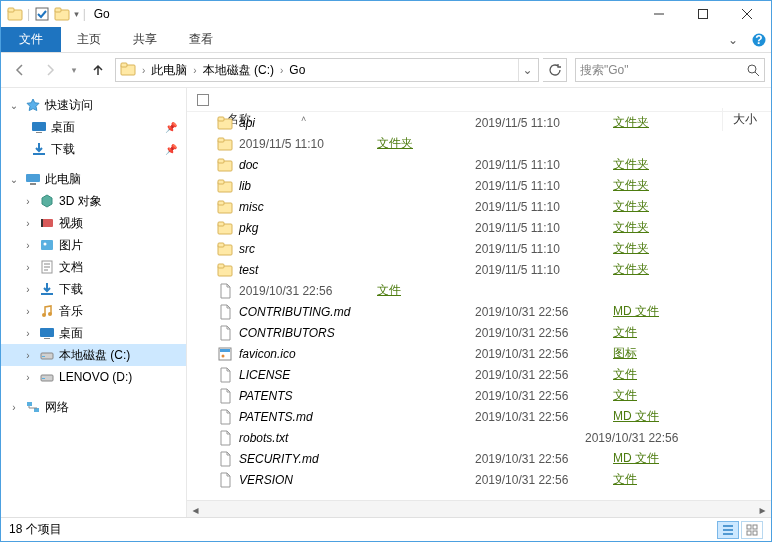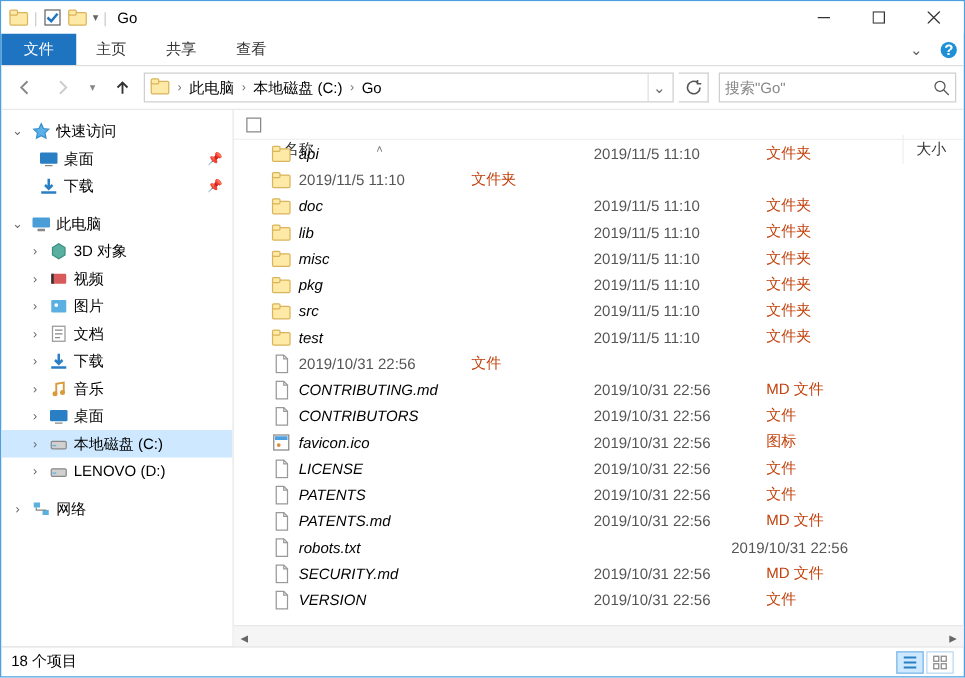--- a/index.html
+++ b/index.html
@@ -55,21 +55,21 @@
 .hcell.size { width: 48px; border-right: none; }
 .hcell .sort { margin-left: 50px; color:#777; font-size:9px; }
 .hdr-checkbox { width:12px; height:12px; border:1px solid #888; margin: 0 8px 0 10px; }
 
 .rows { flex:1; overflow:hidden; }
 .row { display:flex; align-items:center; height:21px; }
 .row .rpad { width:30px; }
 .row .ricon { width:16px; height:16px; margin-right: 6px; }
 .row .rname { flex:1; padding-right: 10px; font-style: italic; }
 .row .rdate { width:138px; color:#555; }
-.row .rtype { width:110px; color:#c2410c; }
+.row .rtype { width:110px; color:#4d7c0f;text-decoration:underline; }
 .row .rsize { width:48px; }
 
 .scrollbars { height: 17px; border-top: 1px solid #e8e8e8; background: #f5f5f5; position: relative; }
 .scrollbars .arrow { position:absolute; top:0; width:17px; height:17px; display:flex; align-items:center; justify-content:center; color:#666; }
 .scrollbars .arrow.l { left:0; }
 .scrollbars .arrow.r { right:0; }
 
 
 .status { height: 24px; border-top: 1px solid #e0e0e0; display:flex; align-items:center; padding: 0 8px; }
 .status .sspacer { flex:1; }

